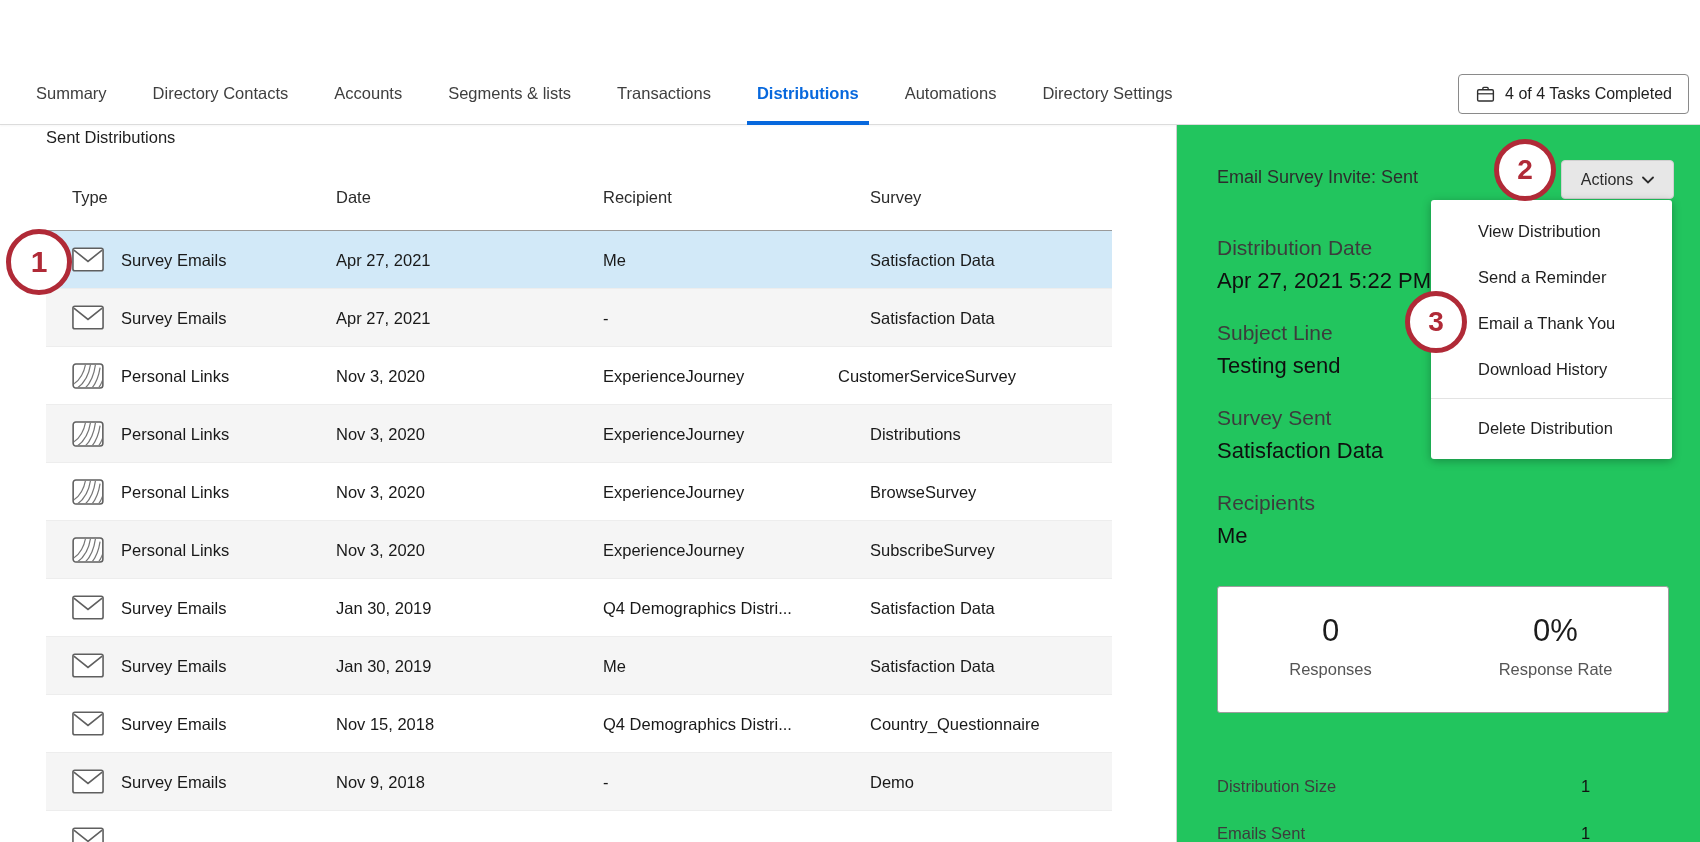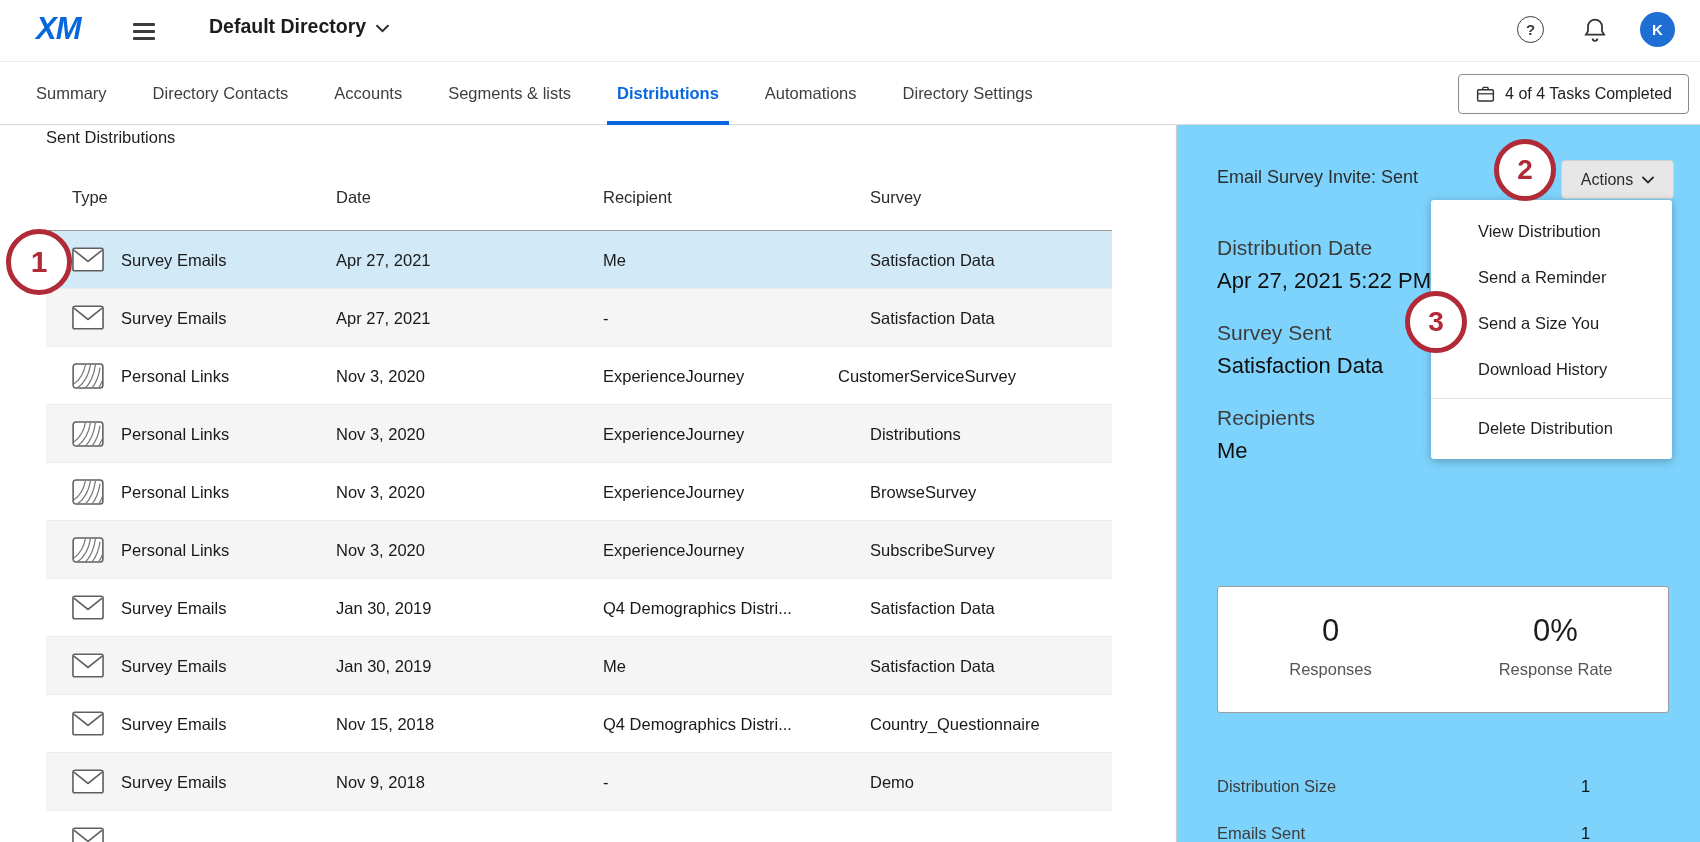--- a/index.html
+++ b/index.html
@@ -35,21 +35,21 @@
   .hline{position:absolute;left:46px;top:230px;width:1066px;height:1px;background:#9a9a9a;}
   .rows{position:absolute;left:46px;top:231px;width:1066px;height:611px;overflow:hidden;}
   .row{position:relative;height:58px;border-bottom:1px solid #ededed;background:#fff;cursor:pointer;}
   .row.alt{background:var(--alt);}
   .row.selected{background:var(--sel);}
   .cell{position:absolute;top:0;line-height:58px;font-size:16.5px;color:#191919;white-space:nowrap;}
   .cell.icon{left:26px;top:16px;line-height:0;}
 
   
   .vdivider{position:absolute;left:1176px;top:125px;width:1px;height:717px;background:#cfcfcf;}
-  .detail{position:absolute;left:1177px;top:125px;width:523px;height:717px;overflow:hidden;background:#7dd3fc;}
+  .detail{position:absolute;left:1177px;top:125px;width:523px;height:717px;overflow:hidden;background:#22c55e;}
   .dtitle{position:absolute;left:40px;top:42px;font-size:18px;color:#2d2d2d;}
   .actions{position:absolute;left:384px;top:35px;width:113px;height:39px;background:#e7e7e7;border:1px solid #d0d0d0;border-radius:4px;display:flex;align-items:center;justify-content:center;gap:9px;font-size:16px;color:#2b2b2b;cursor:pointer;}
   .fields{position:absolute;left:40px;top:111px;width:240px;}
   .field{height:85px;}
   .flabel{display:block;font-size:21px;color:#3c3c3c;line-height:23px;}
   .fvalue{display:block;font-size:22px;color:#0f0f0f;line-height:23px;margin-top:10px;white-space:nowrap;}
   .statsbox{position:absolute;left:40px;top:461px;width:452px;height:127px;border:1px solid #9e9e9e;border-radius:3px;display:flex;background:#fff;}
   .stat{flex:1;text-align:center;}
   .statv{font-size:31px;color:#1c1c1c;margin-top:26px;}
   .statl{font-size:16.5px;color:#555;margin-top:11px;}
@@ -65,56 +65,37 @@
   
   .annot{position:absolute;border-radius:50%;background:#fff;border:5px solid var(--annot);color:var(--annot);display:flex;align-items:center;justify-content:center;font-weight:700;z-index:50;}
   .annot.big{width:66px;height:66px;font-size:30px;}
   .annot.small{width:62px;height:62px;font-size:28px;}
 </style>
 </head>
 <body>
 
 <div class="page">
 
-  <header class="topbar">
-    <div class="logo">XM</div>
-    <div class="hamburger">
-        <span></span>
-        <span></span>
-        <span></span>
-      </div>
-    <div class="dirname">
-      <span>Default Directory</span>
-      <span><svg width="13" height="9" viewBox="0 0 12 8">
-            <path d="M1 1.5 L6 6.5 L11 1.5" fill="none" stroke="#2b2b2b" stroke-width="1.8" stroke-linecap="round"></path>
-          </svg></span>
-    </div>
-    <div class="help">?</div>
-    <div class="bellwrap">
-      <svg width="28" height="28" viewBox="0 0 24 24">
-          <path d="M12 3 a6 6 0 0 1 6 6 v4 l1.8 3 H4.2 L6 13 V9 a6 6 0 0 1 6 -6 Z" fill="none" stroke="#333" stroke-width="1.5"></path>
-          <path d="M10 19.3 a2 2 0 0 0 4 0" fill="none" stroke="#333" stroke-width="1.5"></path>
-        </svg>
-    </div>
-    <div class="avatar">K</div>
-  </header>
 
   <nav class="tabbar">
     <div id="tabs" class="tabs">
         <div class="tab">
           <span>Summary</span>
         </div>
         <div class="tab">
           <span>Directory Contacts</span>
         </div>
         <div class="tab">
           <span>Accounts</span>
         </div>
         <div class="tab">
           <span>Segments &amp; lists</span>
+        </div>
+        <div class="tab">
+          <span>Transactions</span>
         </div>
         <div class="tab active">
           <span>Distributions</span>
         </div>
         <div class="tab">
           <span>Automations</span>
         </div>
         <div class="tab">
           <span>Directory Settings</span>
         </div>
@@ -306,20 +287,24 @@
             <path d="M1 1.5 L6 6.5 L11 1.5" fill="none" stroke="#2b2b2b" stroke-width="1.8" stroke-linecap="round"></path>
           </svg></span>
     </button>
 
     <div id="fields" class="fields">
         <div class="field">
           <span class="flabel">Distribution Date</span>
           <span class="fvalue">Apr 27, 2021 5:22 PM MD</span>
         </div>
         <div class="field">
+          <span class="flabel">Subject Line</span>
+          <span class="fvalue">Testing send</span>
+        </div>
+        <div class="field">
           <span class="flabel">Survey Sent</span>
           <span class="fvalue">Satisfaction Data</span>
         </div>
         <div class="field">
           <span class="flabel">Recipients</span>
           <span class="fvalue">Me</span>
         </div>
       </div>
 
     <div class="statsbox">
@@ -338,21 +323,21 @@
       <span class="mvalue">1</span>
     </div>
     <div class="metric" style="top:697px">
       <span class="mlabel">Emails Sent</span>
       <span class="mvalue">1</span>
     </div>
 
     <div id="menu" class="menu">
         <div class="mitem">View Distribution</div>
         <div class="mitem">Send a Reminder</div>
-        <div class="mitem">Send a Size You</div>
+        <div class="mitem">Email a Thank You</div>
         <div class="mitem">Download History</div>
         <div class="mdivider"></div>
         <div class="mitem">Delete Distribution</div>
       </div>
   </aside>
 
   <div class="annot big" style="left:6px;top:229px">1</div>
   <div class="annot small" style="left:1494px;top:139px">2</div>
   <div class="annot small" style="left:1405px;top:291px">3</div>
 

